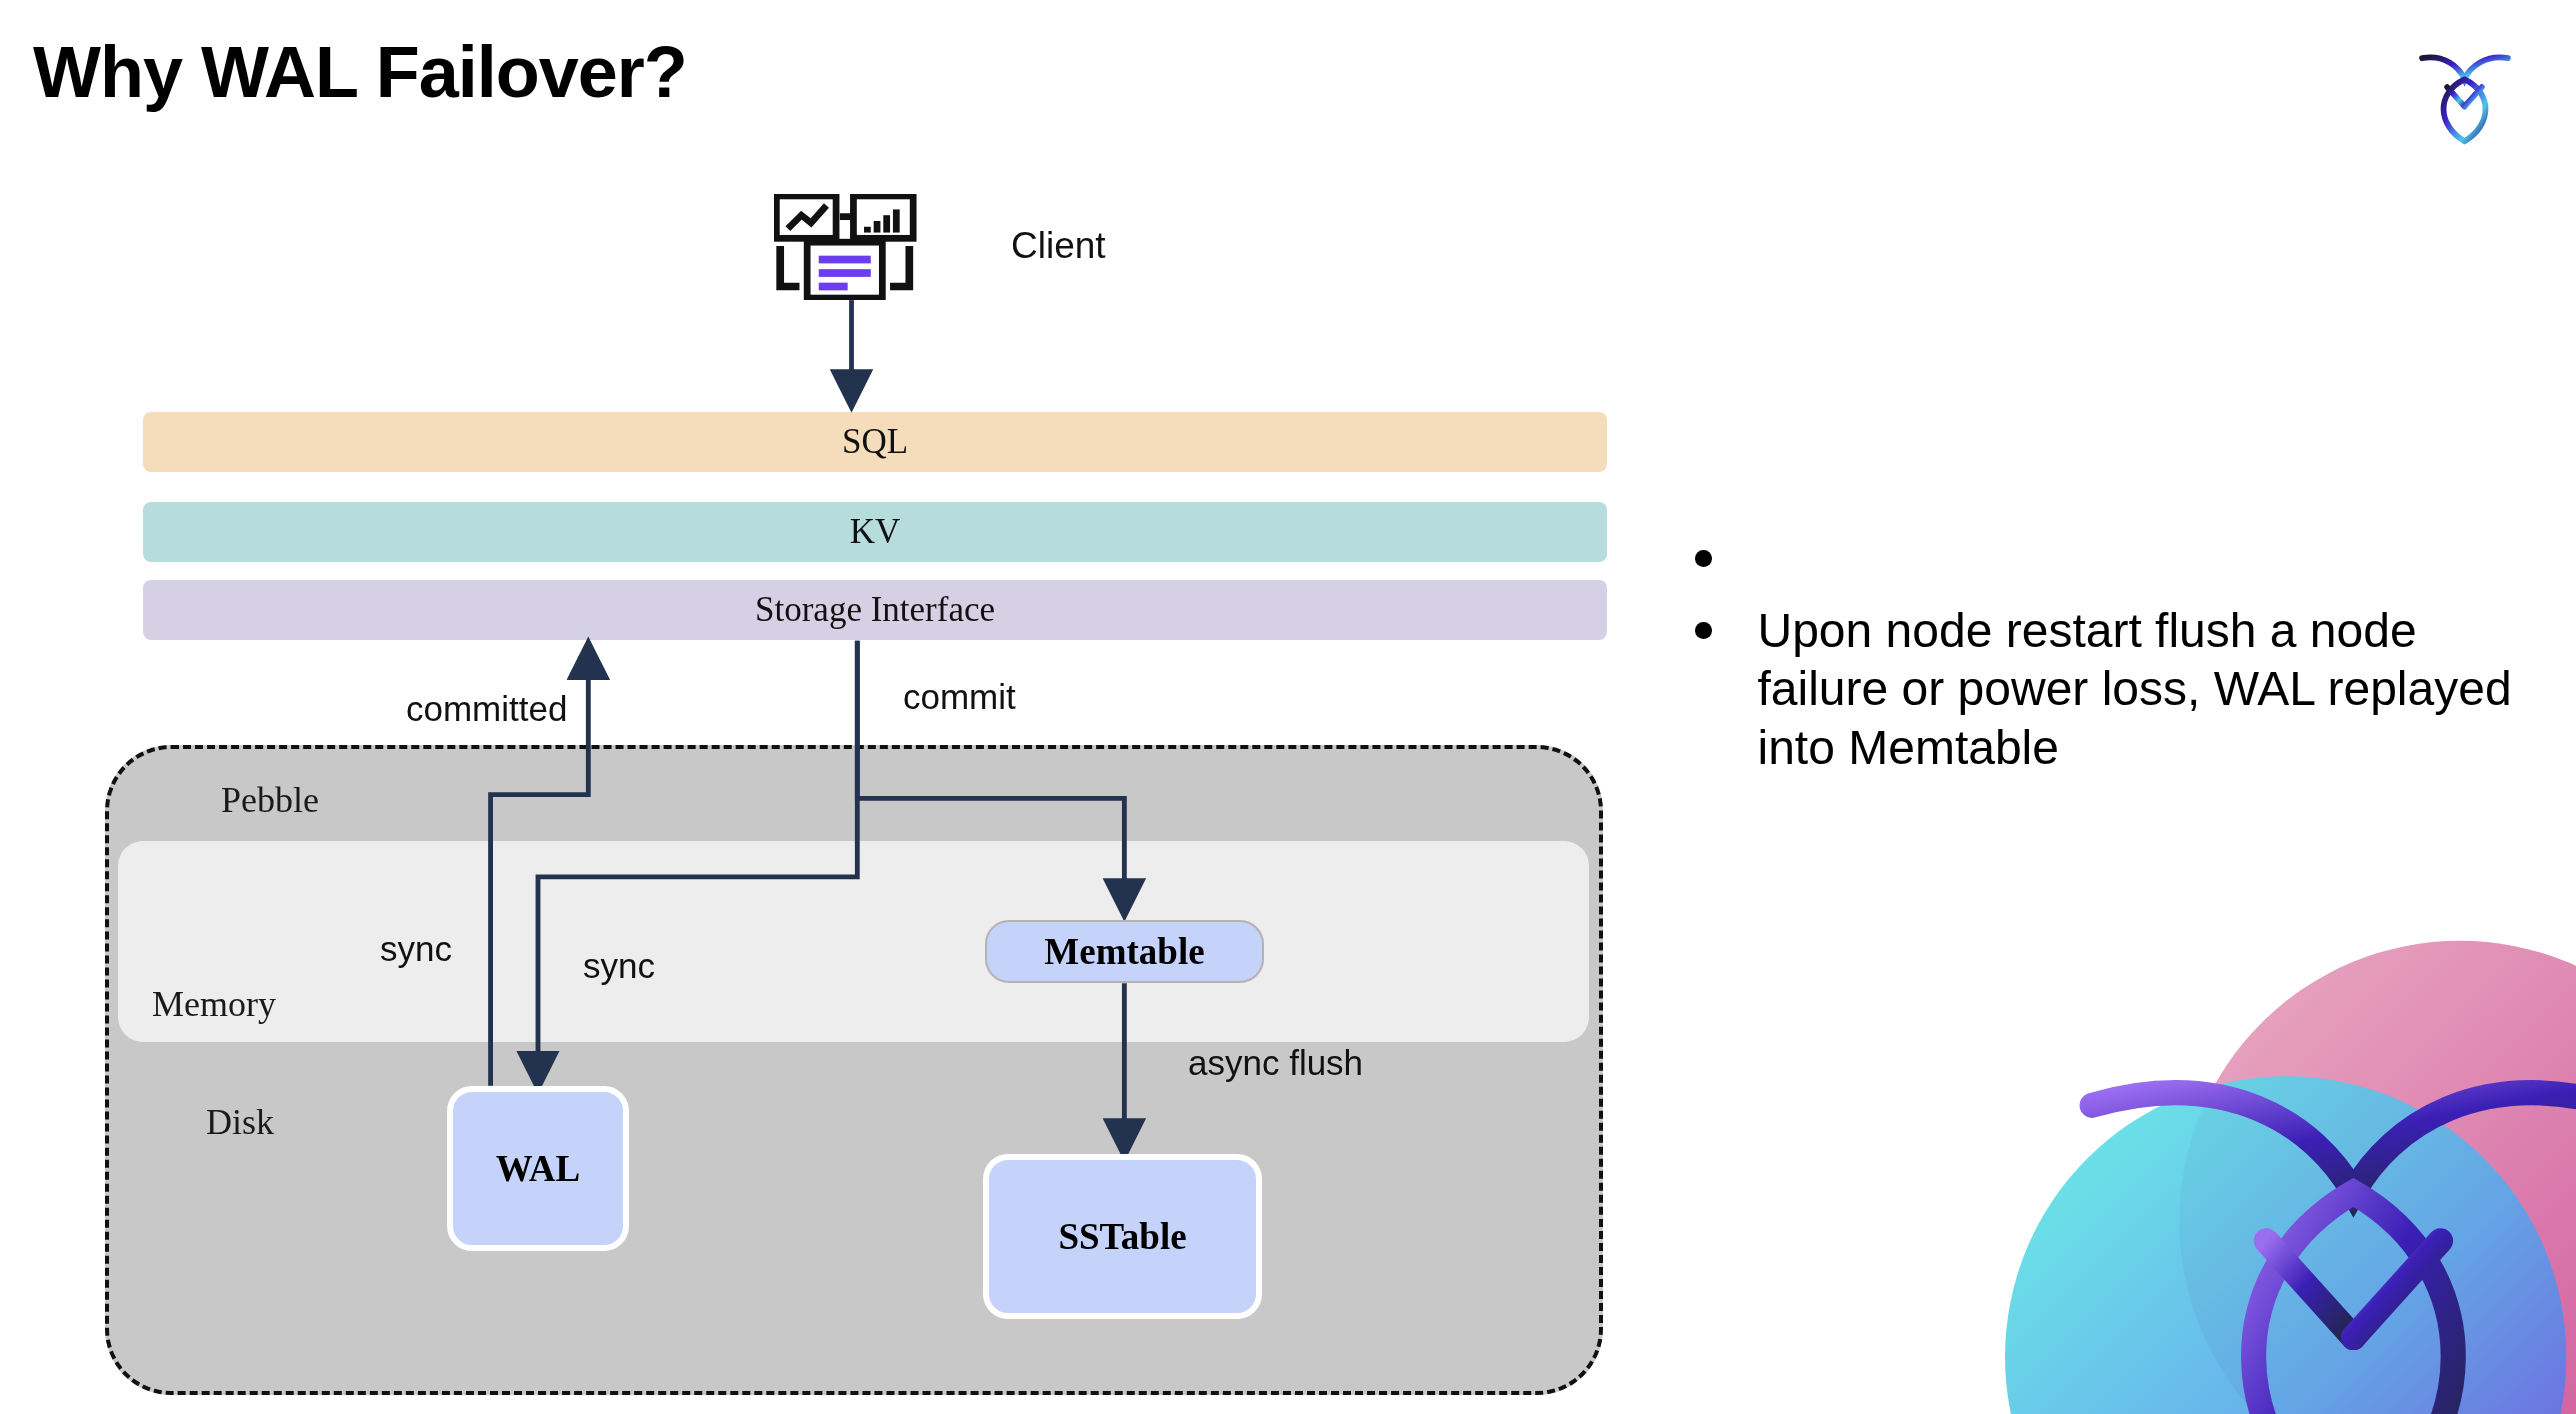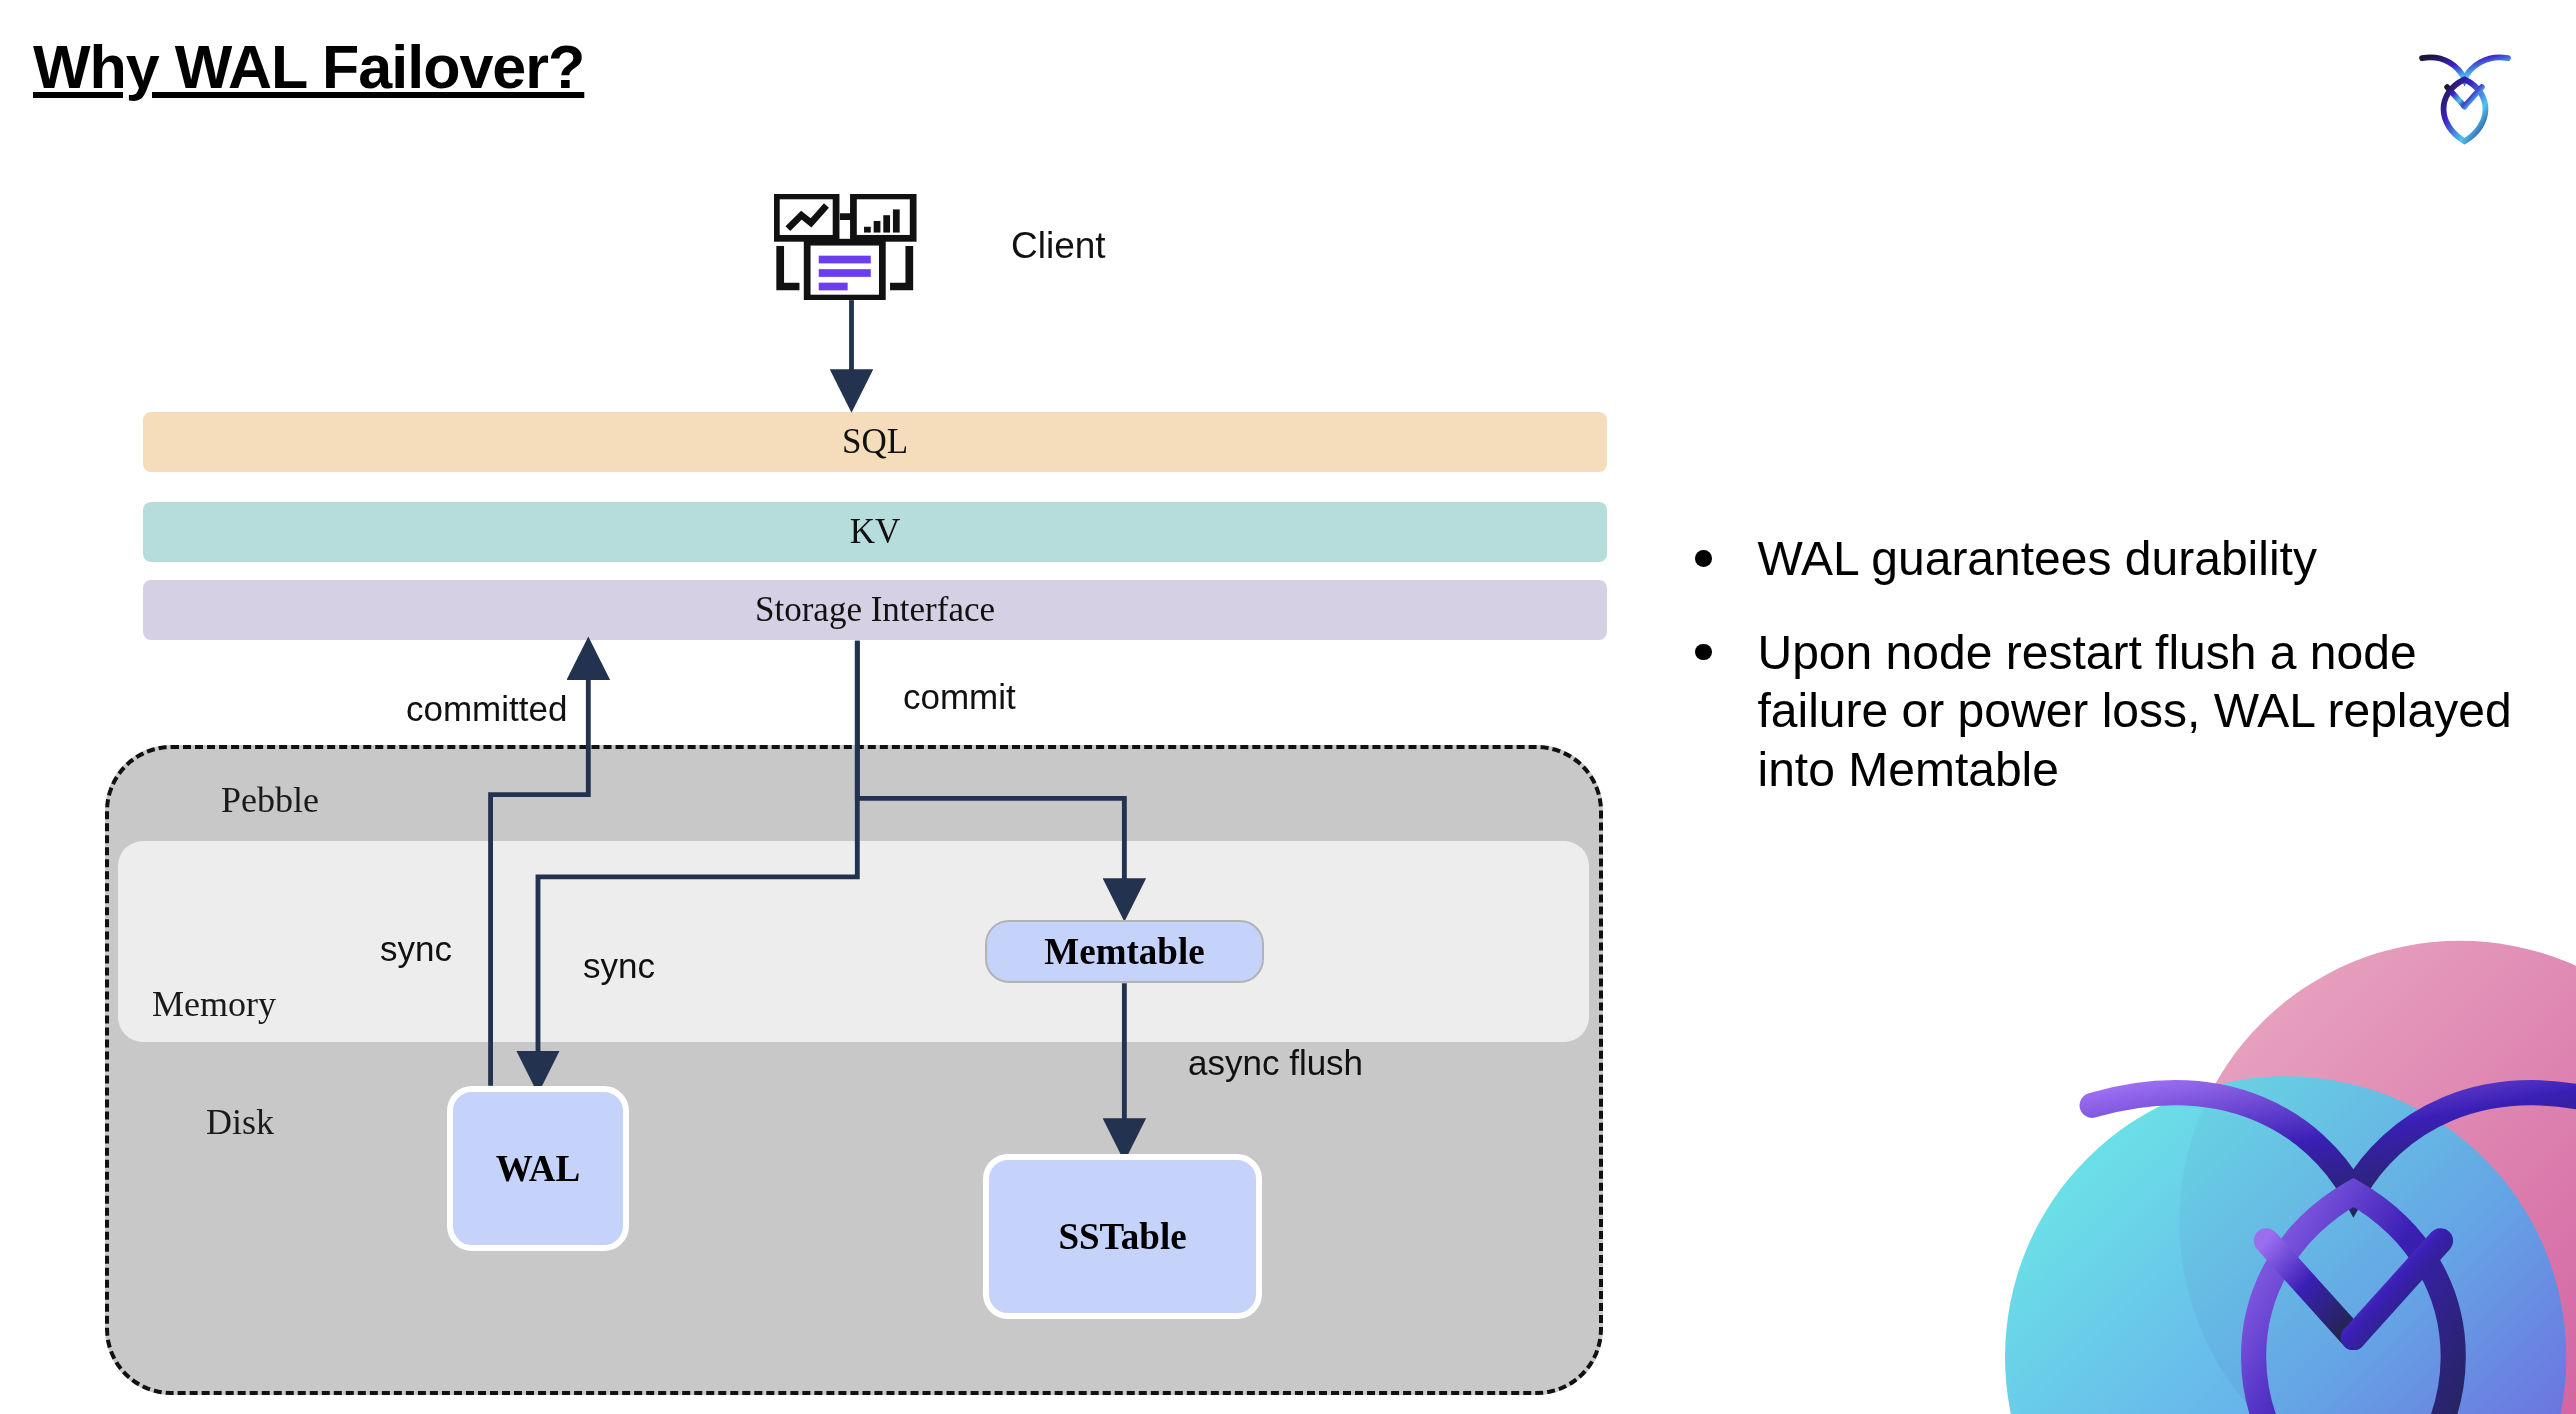--- a/index.html
+++ b/index.html
@@ -15,26 +15,25 @@
     font-family: "Liberation Sans", sans-serif;
   }
 
   
   #slide-title {
     position: absolute;
     left: 33px;
     top: 35px;
     font-family: "Liberation Sans", sans-serif;
     font-weight: bold;
-    font-size: 61px;
+    font-size: 72px;
     letter-spacing: -1px;
     color: #000000;
     line-height: 1.05;
     white-space: nowrap;
-    text-decoration: underline;
   }
 
   
   #brand-logo {
     position: absolute;
     left: 2414px;
     top: 37px;
     width: 102px;
     height: 108px;
   }
@@ -293,21 +292,20 @@
   <div id="label-committed" class="edge-label">committed</div>
   <div id="label-commit" class="edge-label">commit</div>
   <div id="label-sync-1" class="edge-label">sync</div>
   <div id="label-sync-2" class="edge-label">sync</div>
   <div id="label-async" class="edge-label">async flush</div>
 </div>
 
 <div id="bullets">
   <div class="bullet-row">
     <span class="bullet-dot"></span>
-    <span class="bullet-text">WAL guarantees durability</span>
   </div>
   <div class="bullet-row">
     <span class="bullet-dot"></span>
     <span class="bullet-text">Upon node restart flush a node failure or power loss, WAL replayed into Memtable</span>
   </div>
 </div>
 
 <div id="corner-art">
   <svg viewBox="0 0 620 530" width="600" height="513">
     <defs>

